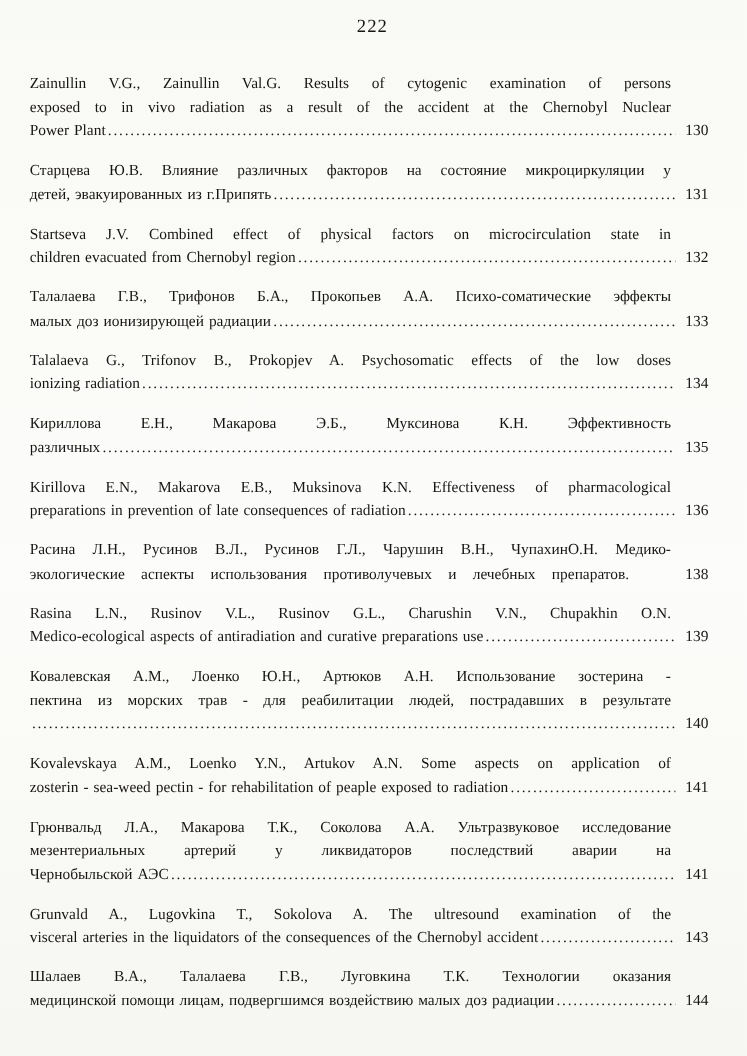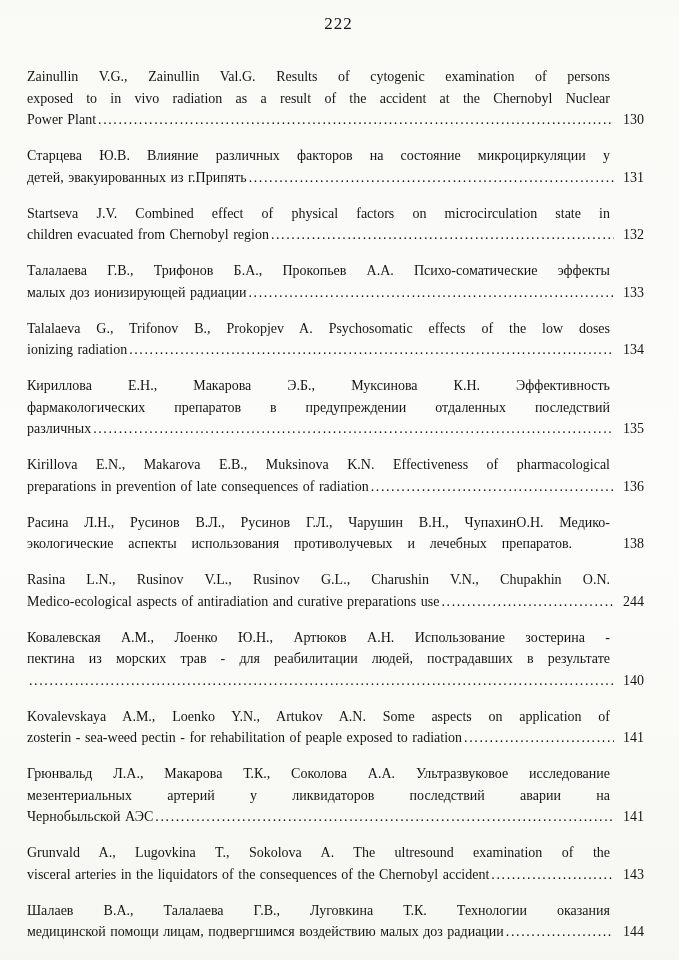--- a/index.html
+++ b/index.html
@@ -108,21 +108,20 @@
     <div class="jline">Talalaeva G., Trifonov B., Prokopjev A. Psychosomatic effects of the low doses</div>
         <div class="leadrow">
       <span class="lead-text">ionizing radiation</span>
       <span class="dots">............................................................................................................................................................................................................................</span>
       <span class="pageno">134</span>
     </div>
   </div>
 
   <div class="entry">
     <div class="jline">Кириллова Е.Н., Макарова Э.Б., Муксинова К.Н. Эффективность</div>
-        <div class="jline">фармакологических препаратов в предупреждении отдаленных последствий</div>
         <div class="leadrow">
       <span class="lead-text">различных</span>
       <span class="dots">............................................................................................................................................................................................................................</span>
       <span class="pageno">135</span>
     </div>
   </div>
 
   <div class="entry">
     <div class="jline">Kirillova E.N., Makarova E.B., Muksinova K.N. Effectiveness of pharmacological</div>
         <div class="leadrow">
@@ -139,21 +138,21 @@
 
       <span class="pageno">138</span>
     </div>
   </div>
 
   <div class="entry">
     <div class="jline">Rasina L.N., Rusinov V.L., Rusinov G.L., Charushin V.N., Chupakhin O.N.</div>
         <div class="leadrow">
       <span class="lead-text">Medico-ecological aspects of antiradiation and curative preparations use</span>
       <span class="dots">............................................................................................................................................................................................................................</span>
-      <span class="pageno">244</span>
+      <span class="pageno">139</span>
     </div>
   </div>
 
   <div class="entry">
     <div class="jline">Ковалевская А.М., Лоенко Ю.Н., Артюков А.Н. Использование зостерина -</div>
         <div class="jline">пектина из морских трав - для реабилитации людей, пострадавших в результате</div>
         <div class="leadrow">
       <span class="dots">............................................................................................................................................................................................................................</span>
       <span class="pageno">140</span>
     </div>

